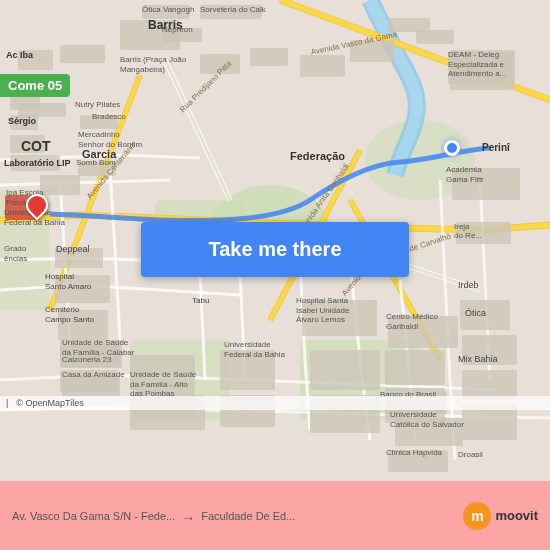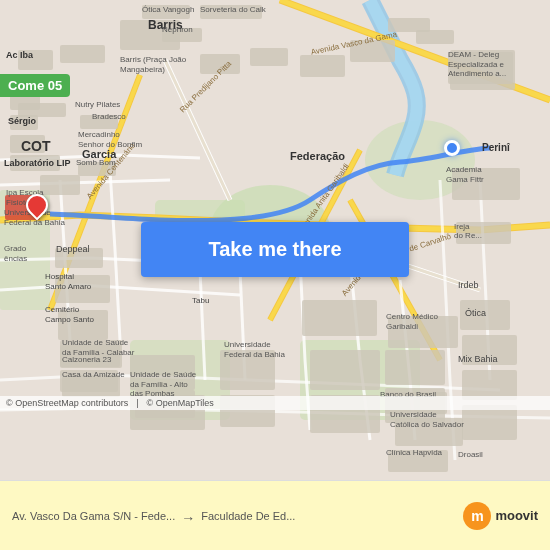--- a/index.html
+++ b/index.html
@@ -13,21 +13,21 @@
       background: #e8e0d8;
     }
 
     
     #bottom-bar {
       position: absolute;
       bottom: 0;
       left: 0;
       width: 550px;
       height: 70px;
-      background: #fef9c3;
+      background: #fca5a5;
       display: flex;
       align-items: center;
       justify-content: space-between;
       padding: 0 12px;
       border-top: 1px solid #ddd;
       z-index: 100;
     }
 
     .route-info {
       display: flex;
@@ -361,20 +361,21 @@
   <div style="position:absolute; top:100px; left:75px; font-size:8px; color:#555; z-index:25; pointer-events:none;">Nutry Pilates</div>
   <div style="position:absolute; top:112px; left:80px; font-size:8px; color:#555; z-index:25; pointer-events:none;margin-left:12px;">Bradesco</div>
   <div style="position:absolute; top:158px; left:76px; font-size:8px; color:#555; z-index:25; pointer-events:none;">Somb Bom</div>
   <div style="position:absolute; top:165px; left:446px; font-size:8px; color:#555; z-index:25; pointer-events:none; line-height:1.2;">Academia<br>Gama Fittr</div>
   <div style="position:absolute; top:222px; left:454px; font-size:8px; color:#555; z-index:25; pointer-events:none;">Ireja<br>do Re...</div>
   <div style="position:absolute; top:338px; left:62px; font-size:8px; color:#555; z-index:25; pointer-events:none; line-height:1.2;">Unidade de Saúde<br>da Família - Calabar</div>
   <div style="position:absolute; top:355px; left:62px; font-size:8px; color:#555; z-index:25; pointer-events:none;">Calzoneria 23</div>
   <div style="position:absolute; top:370px; left:62px; font-size:8px; color:#555; z-index:25; pointer-events:none;">Casa da Amizade</div>
   <div style="position:absolute; top:370px; left:130px; font-size:8px; color:#555; z-index:25; pointer-events:none; line-height:1.2;">Unidade de Saúde<br>da Família - Alto<br>das Pombas</div>
   <div style="position:absolute; top:340px; left:224px; font-size:8px; color:#555; z-index:25; pointer-events:none; line-height:1.2;">Universidade<br>Federal da Bahia</div>
+  <div style="position:absolute; top:296px; left:296px; font-size:8px; color:#555; z-index:25; pointer-events:none; line-height:1.2;">Hospital Santa<br>Isabel Unidade<br>Álvaro Lemos</div>
   <div style="position:absolute; top:312px; left:386px; font-size:8px; color:#555; z-index:25; pointer-events:none; line-height:1.2;">Centro Médico<br>Garibaldi</div>
   <div style="position:absolute; top:390px; left:380px; font-size:8px; color:#555; z-index:25; pointer-events:none;">Banco do Brasil</div>
   <div style="position:absolute; top:410px; left:390px; font-size:8px; color:#555; z-index:25; pointer-events:none; line-height:1.2;">Universidade<br>Católica do Salvador</div>
   <div style="position:absolute; top:448px; left:386px; font-size:8px; color:#555; z-index:25; pointer-events:none;">Clínica Hapvida</div>
   <div style="position:absolute; top:450px; left:458px; font-size:8px; color:#555; z-index:25; pointer-events:none;">Droasil</div>
   <div style="position:absolute; top:188px; left:6px; font-size:8px; color:#555; z-index:25; pointer-events:none; line-height:1.2;">Ipa Escola<br>Fisioterapia</div>
   <div style="position:absolute; top:208px; left:4px; font-size:8px; color:#555; z-index:25; pointer-events:none; line-height:1.2;">Universidade<br>Federal da Bahia</div>
   <div style="position:absolute; top:244px; left:4px; font-size:8px; color:#555; z-index:25; pointer-events:none; line-height:1.2;">Grado<br>ências</div>
 
   <div style="position:absolute; top:130px; left:78px; font-size:8px; color:#555; z-index:25; pointer-events:none; line-height:1.2;">Mercadinho<br>Senhor do Bonfim</div>
@@ -385,21 +386,20 @@
 
   <button class="take-me-there-btn">Take me there</button>
 
   <div class="user-marker"></div>
 
   <div class="dest-marker" style="top:194px; left:26px;">
     <div class="dest-marker-pin"></div>
   </div>
 
   <div class="copyright-bar">
-    <span>© OpenStreetMap contributors</span>
     <span>|</span>
     <span>© OpenMapTiles</span>
   </div>
 
 </div>
 
 <div id="bottom-bar">
   <div class="route-info">
     <div class="route-info-row">
       <span class="route-from">Av. Vasco Da Gama S/N - Fede...</span>

